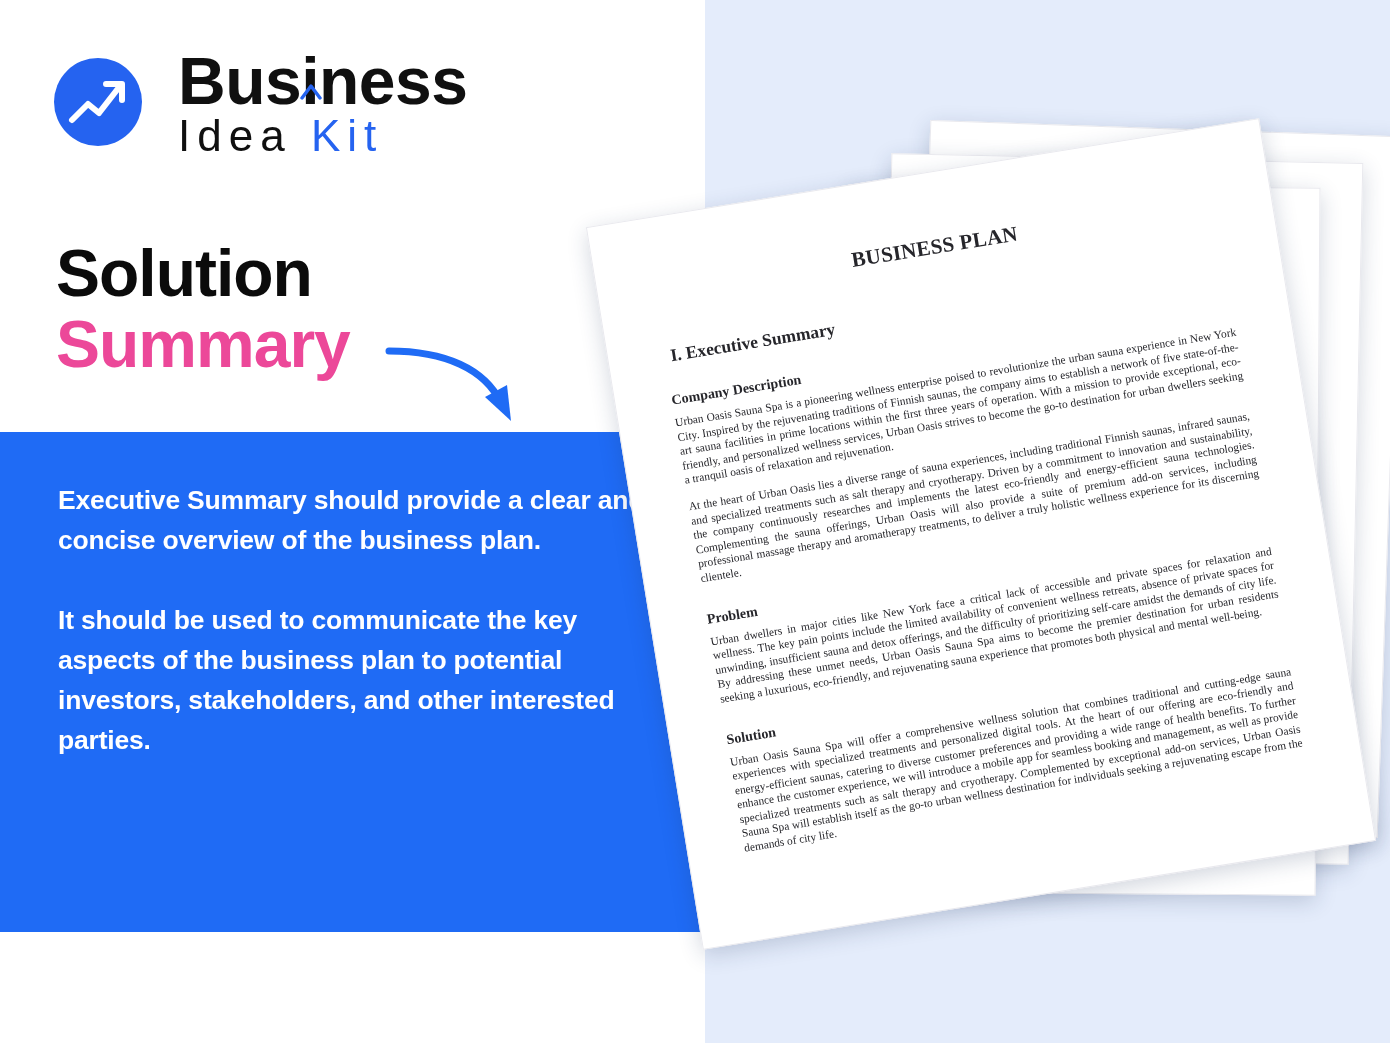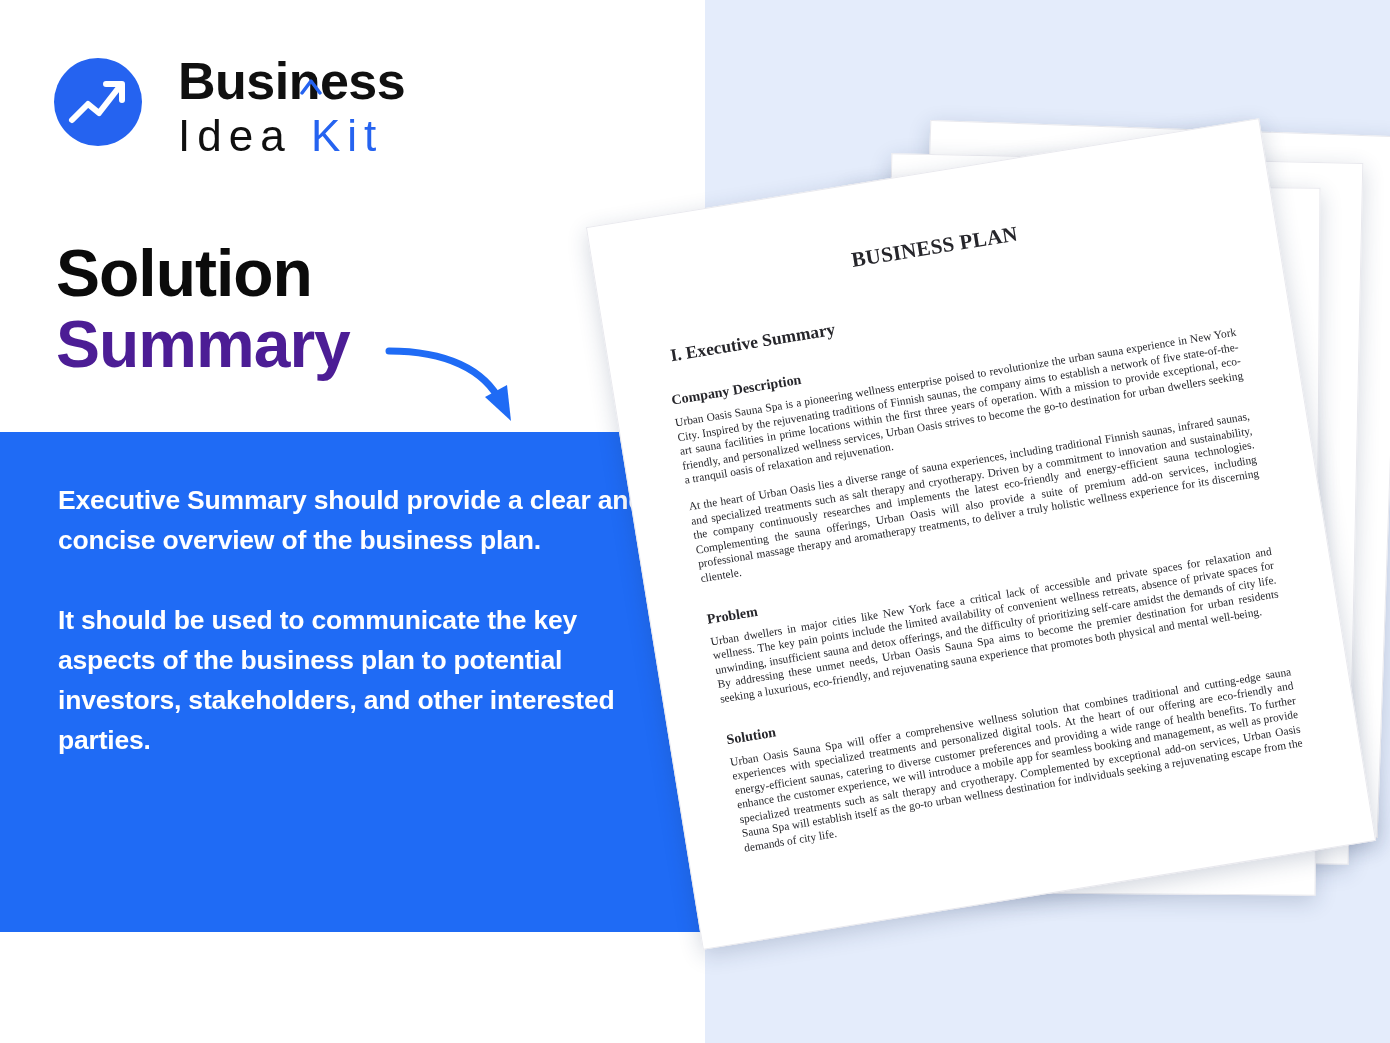--- a/index.html
+++ b/index.html
@@ -54,21 +54,21 @@
     border-radius: 50%;
     background: #2563f0;
   }
   .logo-mark svg { position: absolute; left: 0; top: 0; }
   .logo-text {
     position: absolute;
     left: 124px; top: 0;
     width: 320px;
   }
   .logo-line1 {
-    font-size: 52px;
+    font-size: 66px;
     font-weight: 700;
     letter-spacing: -0.5px;
     color: #101010;
     line-height: 62px;
     position: relative;
   }
   .logo-hat {
     position: absolute;
     left: 120px;
     top: -4px;
@@ -92,21 +92,21 @@
   .heading .l1 {
     font-size: 66px;
     font-weight: 700;
     color: #0b0b0b;
     line-height: 70px;
     letter-spacing: -1px;
   }
   .heading .l2 {
     font-size: 66px;
     font-weight: 700;
-    color: #4c1d95;
+    color: #ec4899;
     line-height: 72px;
     letter-spacing: -1px;
   }
 
   
   .arrow {
     position: absolute;
     left: 385px; top: 345px;
     width: 140px; height: 90px;
   }

